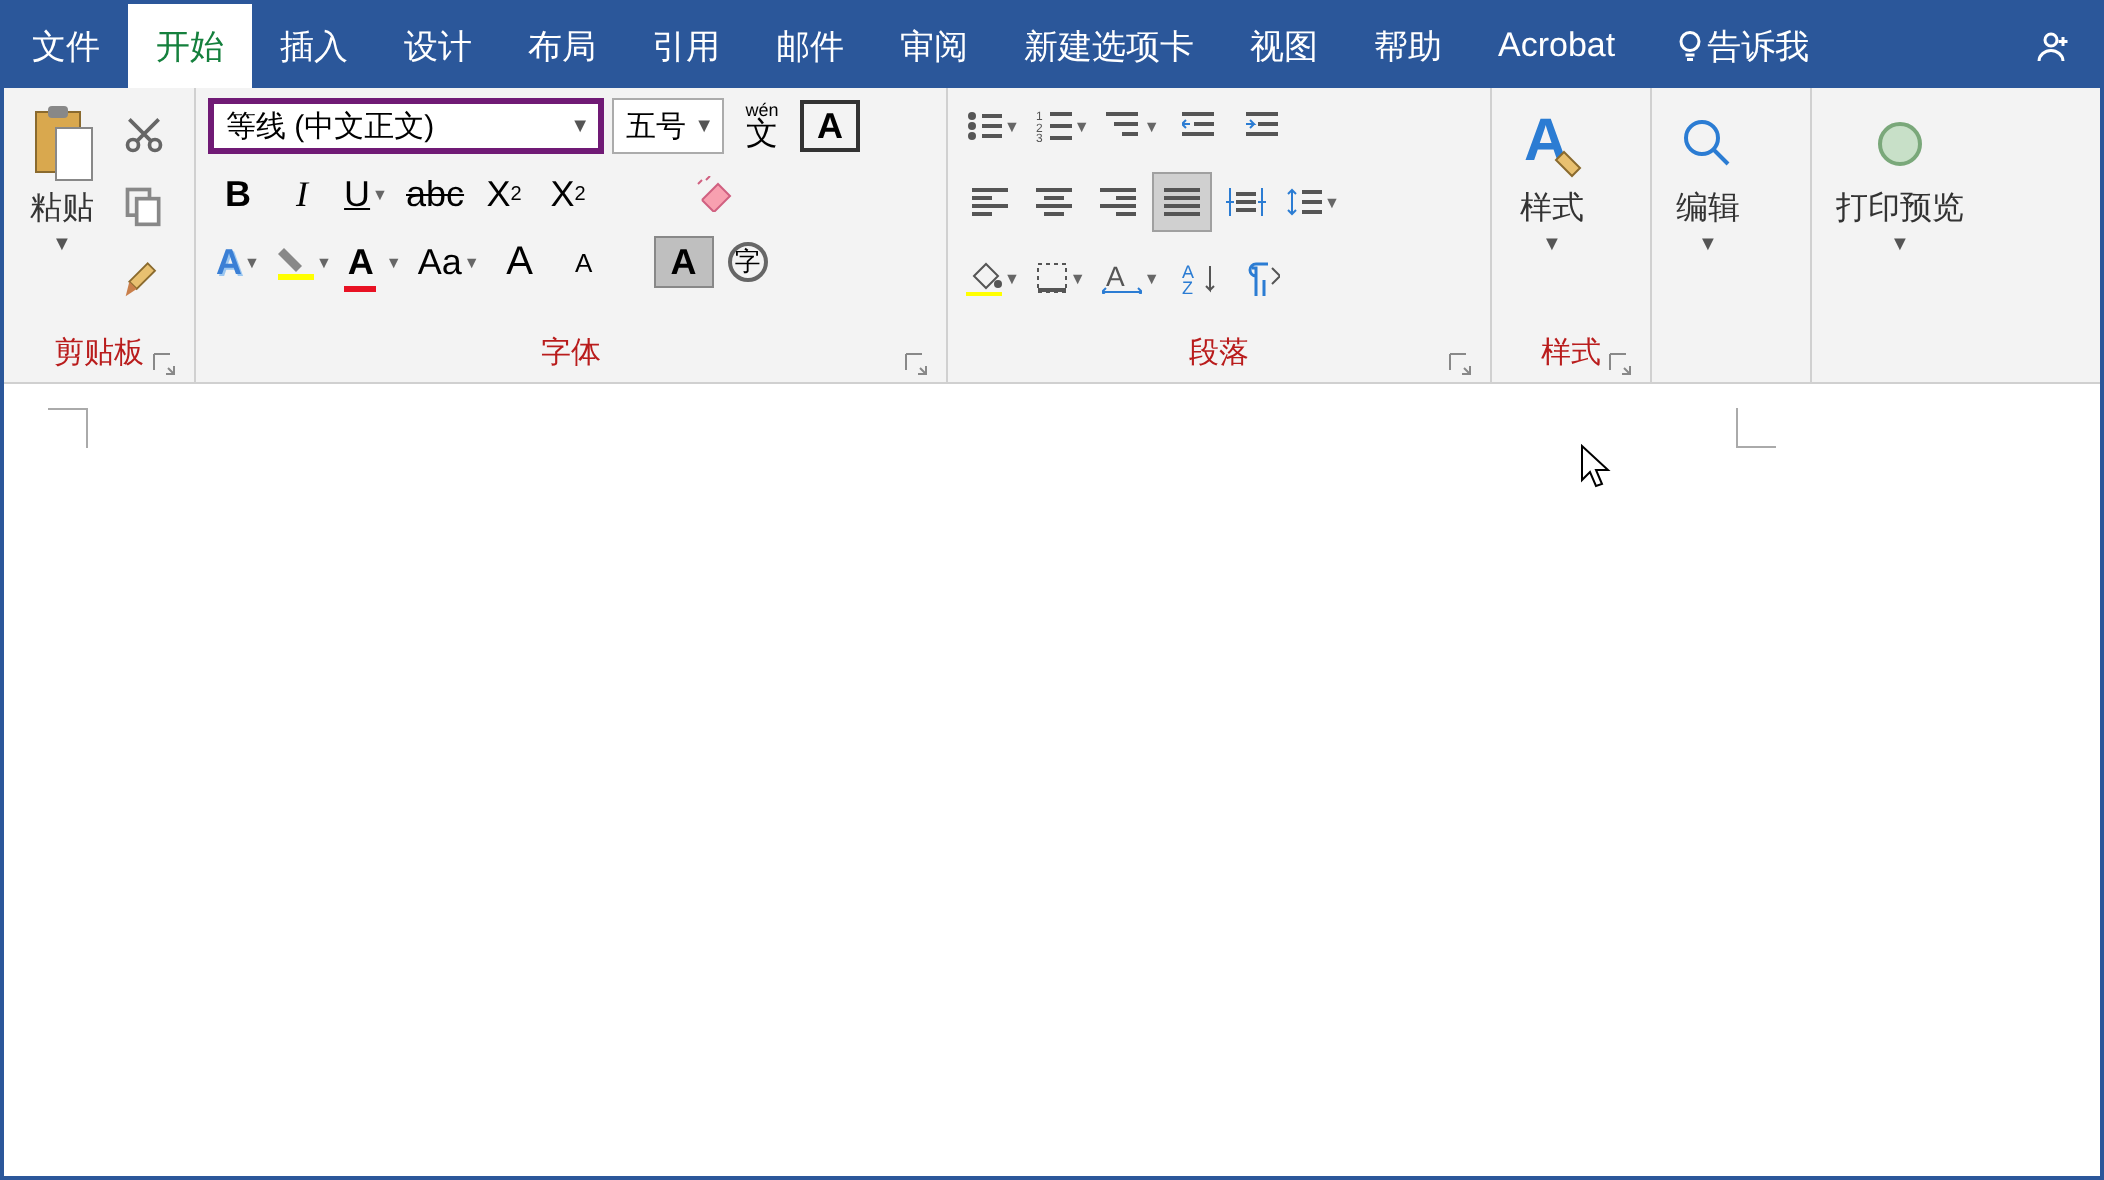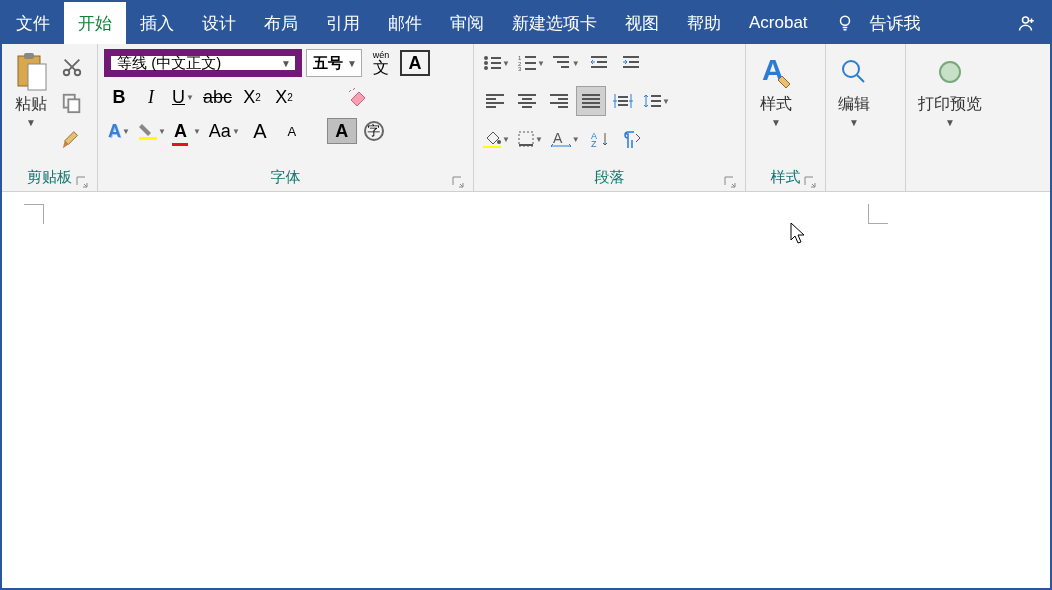--- a/index.html
+++ b/index.html
@@ -3,41 +3,41 @@
 <meta charset="utf-8">
 <style>
 * { margin: 0; padding: 0; box-sizing: border-box; font-family: "Microsoft YaHei", "SimSun", sans-serif; }
 body { width: 1052px; height: 590px; background: #fff; border: 2px solid #2B579A; overflow: hidden; position: relative; }
 
 
 .tabbar { display: flex; align-items: stretch; background: #2B579A; height: 42px; color: #fff; }
 .tab { padding: 0 14px; display: flex; align-items: center; font-size: 17px; cursor: pointer; white-space: nowrap; }
 .tab.file { background: #2B579A; }
 .tab.active { background: #fff; color: #15803d; }
-.tab.tell { display: flex; gap: 16px; }
+.tab.tell { display: flex; gap: 0; }
 .tab.share { margin-left: auto; display: flex; gap: 6px; }
 
 
 .ribbon { display: flex; align-items: stretch; height: 148px; background: #f3f3f3; border-bottom: 1px solid #d0d0d0; }
 .group { display: flex; flex-direction: column; border-right: 1px solid #d0d0d0; padding: 4px 6px 0 6px; position: relative; }
 .group-body { flex: 1; display: flex; align-items: flex-start; }
-.group-label { text-align: center; font-size: 15px; color: #0f766e; height: 24px; line-height: 20px; position: relative; }
+.group-label { text-align: center; font-size: 15px; color: #b91c1c; height: 24px; line-height: 20px; position: relative; }
 .launcher { position: absolute; right: 2px; bottom: 2px; width: 14px; height: 14px; }
 .launcher svg { width: 14px; height: 14px; }
 
 .col { display: flex; flex-direction: column; gap: 4px; align-items: center; }
 .bigbtn { display: flex; flex-direction: column; align-items: center; gap: 2px; padding: 4px 6px; cursor: pointer; font-size: 16px; color: #333; }
 .bigbtn .drop { font-size: 10px; color: #555; }
 .smbtn { width: 28px; height: 26px; display: flex; align-items: center; justify-content: center; cursor: pointer; }
 
 
 .fontrow { display: flex; gap: 4px; align-items: center; margin-bottom: 4px; }
-.font-name { width: 198px; height: 28px; border: 7px solid #701a75; background: #fff; display: flex; align-items: center; padding: 0 6px; font-size: 15px; position: relative; }
+.font-name { width: 198px; height: 28px; border: 3px solid #701a75; background: #fff; display: flex; align-items: center; padding: 0 6px; font-size: 15px; position: relative; }
 .font-name .dd { position: absolute; right: 4px; font-size: 10px; color: #555; }
-.font-size { width: 56px; height: 28px; border: 1px solid #ababab; background: #fff; display: flex; align-items: center; padding: 0 6px; font-size: 15px; position: relative; font-weight: bold; }
+.font-size { width: 56px; height: 28px; border: 1px solid #ababab; background: #fff; display: flex; align-items: center; padding: 0 6px; font-size: 15px; position: relative; }
 .font-size .dd { position: absolute; right: 4px; font-size: 10px; color: #555; }
 .iconrow { display: flex; gap: 2px; align-items: center; margin-bottom: 4px; }
 .ibtn { min-width: 30px; height: 30px; display: flex; align-items: center; justify-content: center; cursor: pointer; font-size: 18px; position: relative; padding: 0 3px; }
 .ibtn.active { background: #d0d0d0; border: 1px solid #a0a0a0; }
 .dd-tiny { font-size: 8px; color: #666; margin-left: 1px; }
 
 
 .doc-area { position: absolute; top: 192px; left: 2px; right: 2px; bottom: 2px; background: #fff; }
 .corner-tl { position: absolute; top: 10px; left: 20px; width: 20px; height: 20px; border-left: 1px solid #aaa; border-bottom: 1px solid #aaa; transform: rotate(180deg); }
 .corner-tr { position: absolute; top: 10px; right: 160px; width: 20px; height: 20px; border-right: 1px solid #aaa; border-top: 1px solid #aaa; transform: rotate(180deg); }

